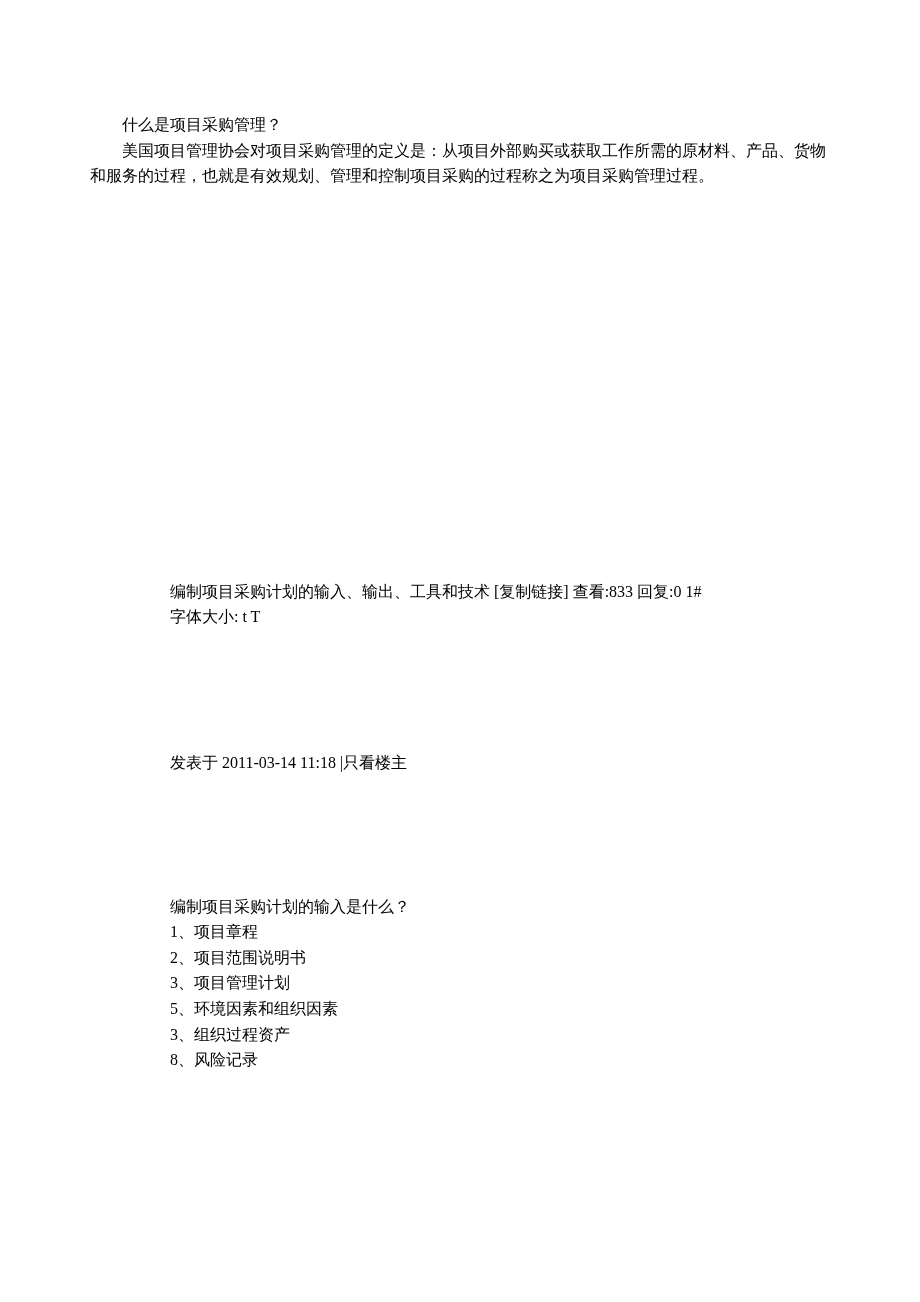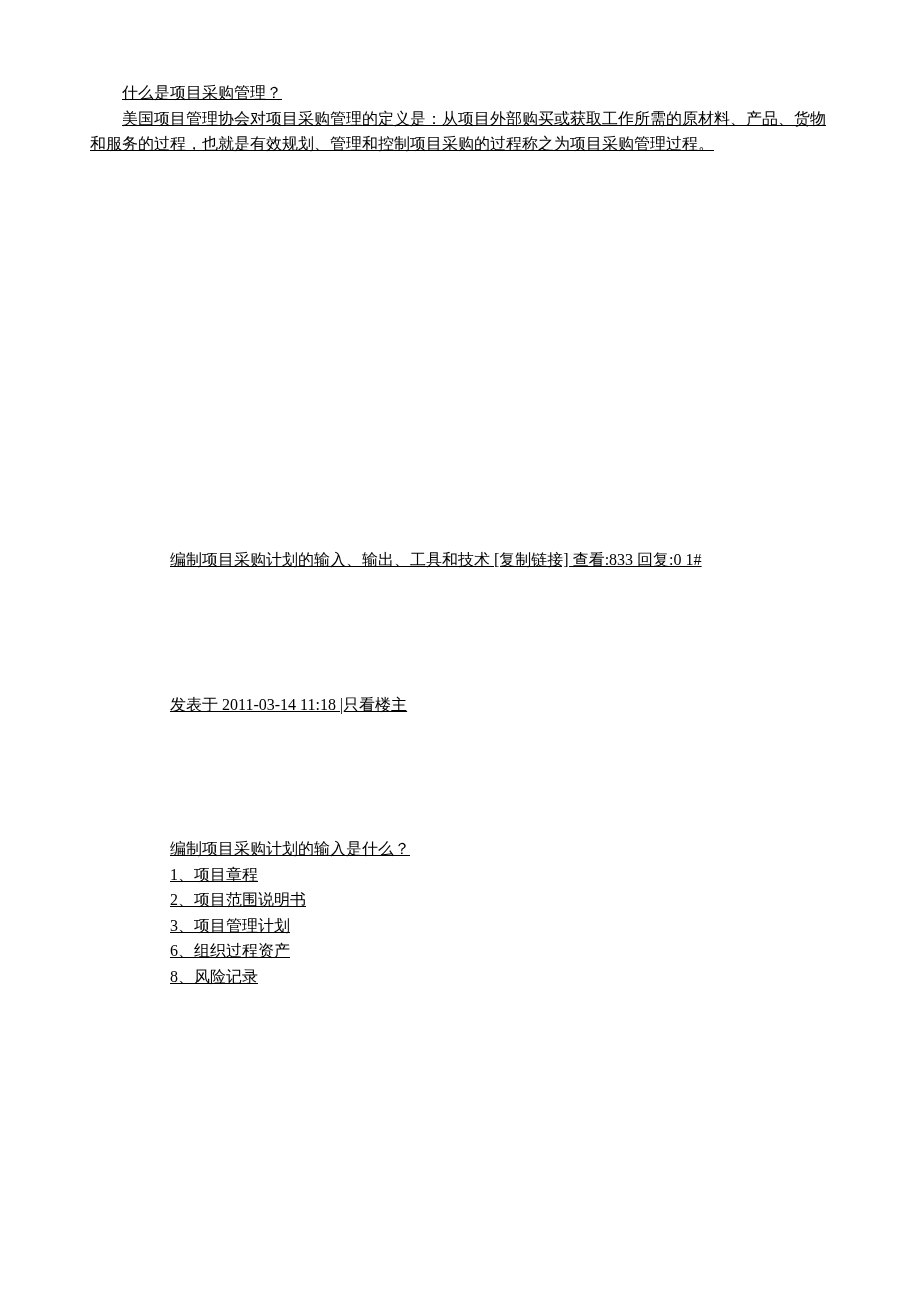--- a/index.html
+++ b/index.html
@@ -11,22 +11,21 @@
       width: 920px;
       height: 1302px;
       background: #ffffff;
       font-family: "SimSun", "宋体", serif;
       font-size: 16px;
       line-height: 1.6;
       color: #000000;
       padding: 0;
     }
     .page {
-      padding: 80px 90px 0 90px;
-      text-decoration: underline;
+      padding: 112px 90px 0 90px;
     }
     .indent {
       text-indent: 2em;
     }
     .section2 {
       margin-top: 390px;
       padding-left: 80px;
     }
     .section3 {
       margin-top: 120px;
@@ -45,28 +44,30 @@
 
 <div class="page">
 
   <div>
     <p class="indent">什么是项目采购管理？</p>
     <p class="indent">美国项目管理协会对项目采购管理的定义是：从项目外部购买或获取工作所需的原材料、产品、货物和服务的过程，也就是有效规划、管理和控制项目采购的过程称之为项目采购管理过程。</p>
   </div>
 
   <div class="section2">
     <p>编制项目采购计划的输入、输出、工具和技术 [复制链接] 查看:833 回复:0    1#</p>
+    <p>字体大小: t T</p>
   </div>
 
   <div class="section3">
     <p>发表于 2011-03-14 11:18 |只看楼主</p>
   </div>
 
   <div class="section4">
     <p>编制项目采购计划的输入是什么？</p>
     <p class="list-item">1、项目章程</p>
     <p class="list-item">2、项目范围说明书</p>
     <p class="list-item">3、项目管理计划</p>
-    <p class="list-item">6、组织过程资产</p>
+    <p class="list-item">5、环境因素和组织因素</p>
+    <p class="list-item">3、组织过程资产</p>
     <p class="list-item">8、风险记录</p>
   </div>
 
 </div>
 
 </body></html>

